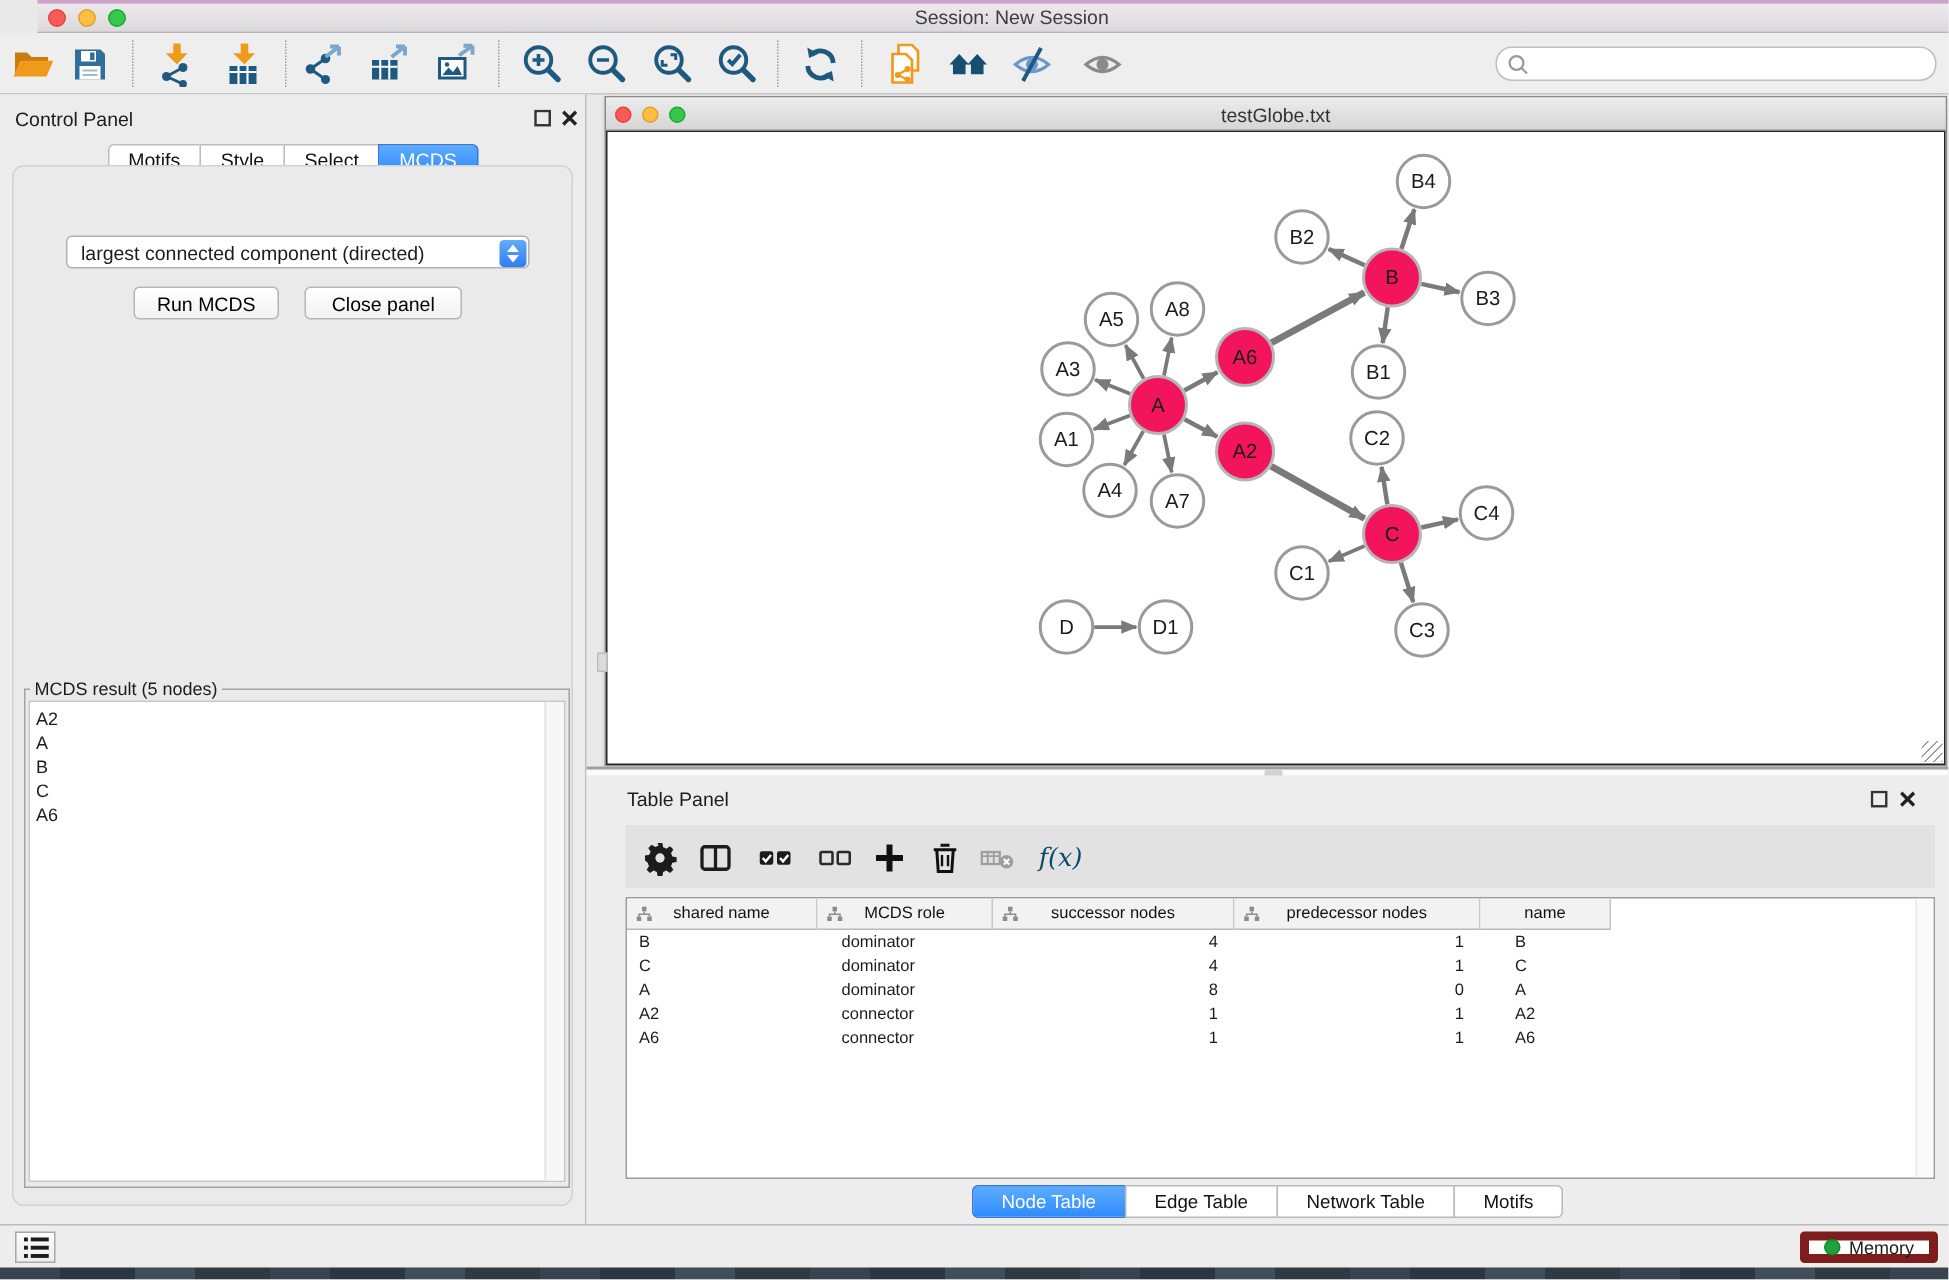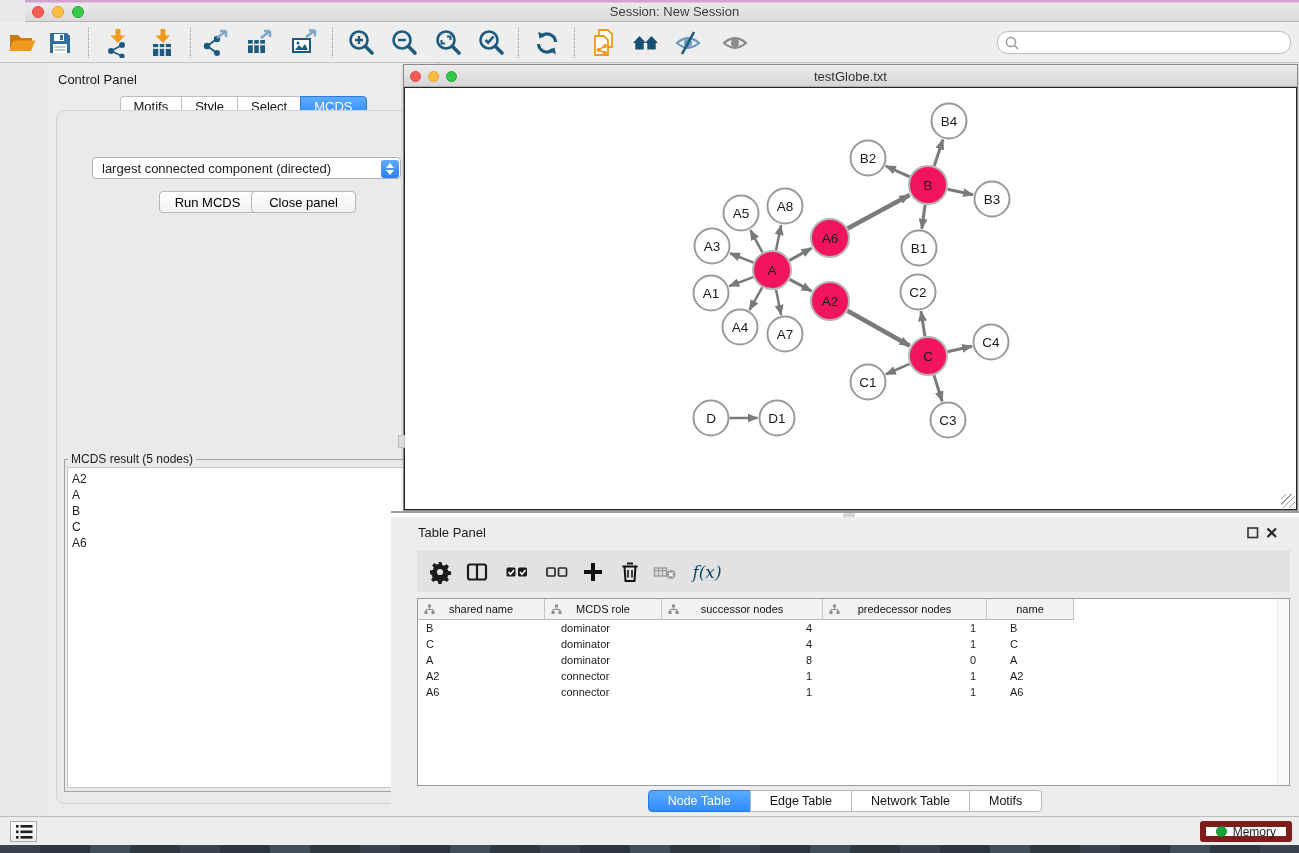--- a/index.html
+++ b/index.html
@@ -26,21 +26,21 @@
     align-items:center; justify-content:center; border-radius:4px; }
   .tsep { position:absolute; top:5px; height:31px; border-left:1px dotted #9a9a9a; }
   #search-box { position:absolute; right:8px; top:9px; width:294px; height:23px;
     background:#fff; border:1px solid #bfbfbf; border-radius:11px; }
   #search-box svg { position:absolute; left:6px; top:3px; }
   #search-box input { position:absolute; left:24px; top:1px; width:260px; height:19px;
     border:none; outline:none; font-size:12px; background:transparent; }
 
   
   #control-panel { position:absolute; left:0; top:63px; width:391px; height:753px;
-    background:#ececec; border-right:1px solid #bdbdbd;margin-left:48px; }
+    background:#ececec; border-right:1px solid #bdbdbd; }
   .panel-title { position:absolute; left:10px; top:9px; font-size:13px; color:#1c1c1c; }
   .win-mini-btn { position:absolute; top:10px; width:12px; height:12px; }
   .seg-tabs { position:absolute; left:0; right:0; top:33px; display:flex; justify-content:center; }
   .seg-tab { height:21px; line-height:19px; padding:0 13px; font-size:13px; background:#fff;
     border:1px solid #bdbdbd; margin-left:-1px; color:#111; }
   .seg-tab:first-child { border-radius:4px 0 0 4px; margin-left:0; }
   .seg-tab:last-child { border-radius:0 4px 4px 0; }
   .seg-tab.active { background:linear-gradient(#5caBff,#2f8cfe); color:#fff; border-color:#2f7ae0; }
   .cp-inner { position:absolute; left:8px; top:47px; width:374px; height:694px;
     background:#eaeaea; border:1px solid #d2d2d2; border-radius:8px; }
@@ -49,21 +49,21 @@
     border:1px solid #b2b2b2; border-radius:4px; }
   .criterion .val { position:absolute; left:9px; top:3px; font-size:13px; }
   .criterion .stepper { position:absolute; right:1px; top:1px; width:18px; height:18px; margin-top:0.5px;
     background:linear-gradient(#63acf8,#2d7ef2); border-radius:3px; }
   .stepper .tri-up { position:absolute; left:5px; top:3px; width:0; height:0;
     border-left:4px solid transparent; border-right:4px solid transparent; border-bottom:5px solid #fff; }
   .stepper .tri-dn { position:absolute; left:5px; bottom:3px; width:0; height:0;
     border-left:4px solid transparent; border-right:4px solid transparent; border-top:5px solid #fff; }
   .cp-btn { position:absolute; top:80px; height:22px; background:linear-gradient(#ffffff,#f2f2f2);
     border:1px solid #b6b6b6; border-radius:4px; font-size:13px; font-family:"Liberation Sans",sans-serif; }
-  #run-mcds { left:102px; width:97px; }
+  #run-mcds { left:80px; width:97px; }
   #close-panel { left:194px; width:105px; }
   #result-fieldset { position:absolute; left:7px; top:341px; width:364px; height:340px;
     border:1px solid #a3a3a3; }
   #result-fieldset legend { font-size:12px; margin-left:3px; padding:0 3px; }
   .list-box { position:absolute; left:2px; right:2px; top:1px; bottom:3px; background:#fff;
     border:1px solid #c6c6c6; }
   .scroll-track { position:absolute; right:0; top:0; bottom:0; width:13px;
     background:#f7f7f7; border-left:1px solid #e2e2e2; }
   .result-item { font-size:12px; line-height:16px; padding-left:4px; }
   .list-pad { padding-top:3px; }

